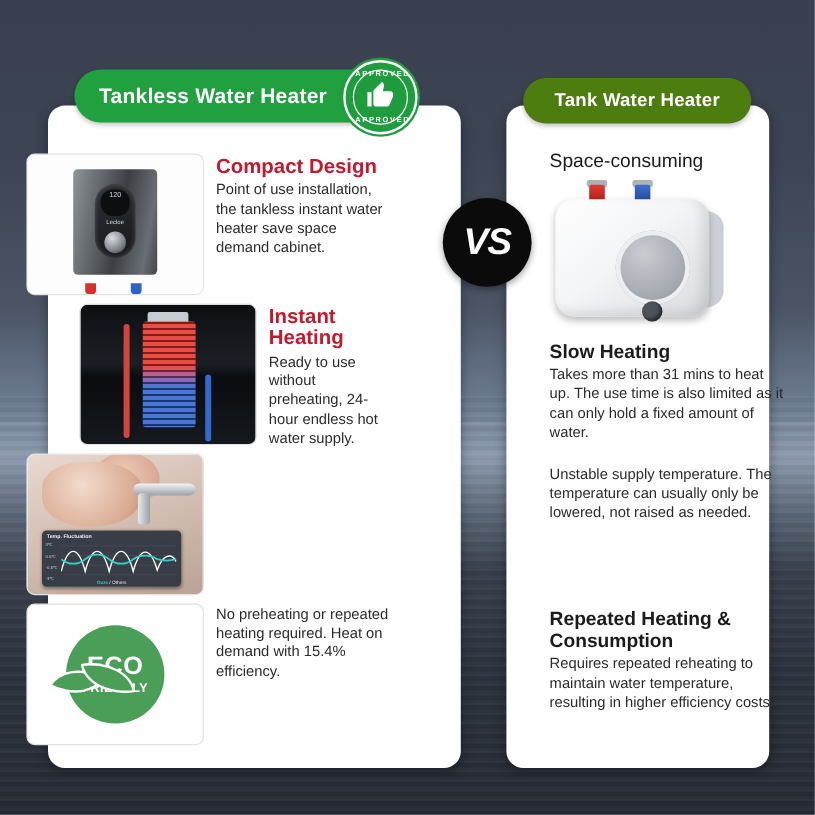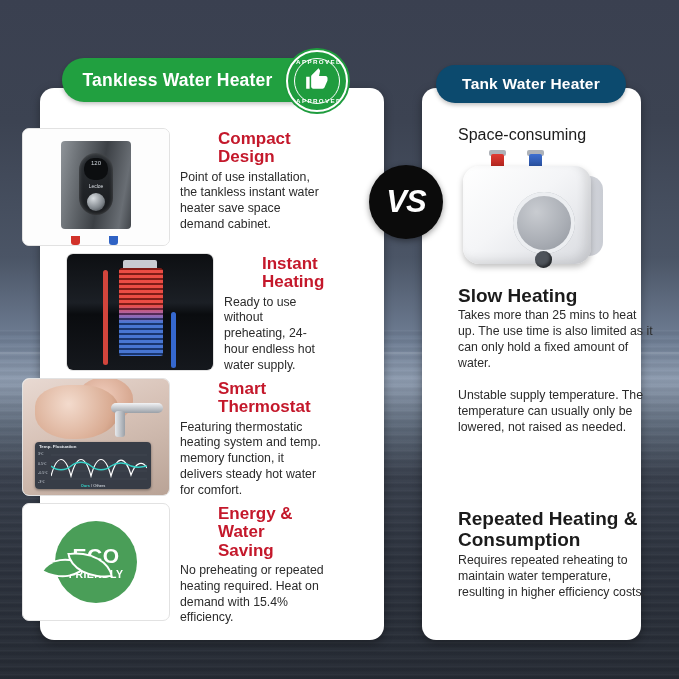--- a/index.html
+++ b/index.html
@@ -45,21 +45,21 @@
     display: flex; align-items: center; justify-content: center;
     letter-spacing: .2px;
     box-shadow: 0 2px 4px rgba(0,0,0,.25);
   }
   #pill-left {
     left: 62px; top: 58px; width: 253px; height: 44px;
     background: #21a040; font-size: 17.5px; padding-right: 22px;
   }
   #pill-right {
     left: 436px; top: 65px; width: 190px; height: 38px;
-    background: #0c4a6e; font-size: 15.5px;
+    background: #4d7c0f; font-size: 15.5px;
   }
 
   
   #approved-seal {
     position: absolute; left: 286px; top: 50px;
     width: 62px; height: 62px; border-radius: 50%;
     background: #1f9c3e;
     border: 2px solid #ffffff;
     box-shadow: 0 0 0 2px #1f9c3e;
     overflow: hidden;
@@ -94,32 +94,32 @@
   
   .row { position: absolute; left: 22px; width: 302px; display: flex; }
   .thumb-box {
     width: 148px; height: 118px; flex: none;
     border: 1px solid #e2e2e2; border-radius: 7px;
     overflow: hidden; position: relative; background: #fff;
   }
   .row-text { margin-left: 10px; flex: 1; padding-top: 2px; }
   .row-title {
     color: #c4182b; font-size: 17px; font-weight: bold;
-    line-height: 1.08; margin-bottom: 3px; margin-left: 38px;
+    line-height: 1.08; margin-bottom: 3px;
   }
   .row-body { color: #2b2b2b; font-size: 12.3px; line-height: 1.28; }
 
   #row-1 { top: 128px; }
   #row-2 { top: 253px; padding-left: 44px; }
   #row-3 { top: 378px; }
   #row-4 { top: 503px; }
 
   
   .rblock { position: absolute; left: 436px; width: 196px; margin-left: 22px; }
-  .rtitle { font-size: 19px; font-weight: bold; color: #1b1b1b; line-height: 1.12; }
+  .rtitle { font-size: 16px; font-weight: bold; color: #1b1b1b; line-height: 1.12; }
   .rbody  { font-size: 12.3px; color: #2b2b2b; line-height: 1.3; margin-top: 2px; }
   #rb-0 { top: 126px; }
   #rb-0 .rtitle { font-size: 16px; font-weight: normal; }
   #rb-1 { top: 285px; }
   #rb-2 { top: 386px; }
   #rb-3 { top: 508px; }
 
   
   #tank-illustration { position:absolute; left:455px; top:150px; width:160px; height:120px; }
   .tank-body {
@@ -322,39 +322,34 @@
         <path d="M0 25 C 6 3, 14 3, 20 25 C 26 3, 34 3, 40 25 C 46 3, 54 3, 60 25 C 66 4, 74 4, 80 24 C 85 10, 92 10, 96 17" fill="none" stroke="#ffffff" stroke-width="1.2"></path>
         <path d="M0 15 C 6 20, 14 20, 20 15 C 26 10, 34 10, 40 15 C 46 20, 54 20, 60 15 C 66 11, 74 11, 80 15 C 86 17, 92 16, 96 15" fill="none" stroke="#35d0c6" stroke-width="1.5"></path>
       </svg>
       <div class="lg">
         <span class="ours">Ours</span>
         <span> / </span>
         <span>Others</span>
       </div>
     </div>
   </div>
-  <div class="row-text">
-    <div class="row-title">Smart Thermostat</div>
-    <div class="row-body">Featuring thermostatic heating system and temp. memory function, it delivers steady hot water for comfort.</div>
-  </div>
 </div>
 
 <div class="row" id="row-4">
   <div class="thumb-box">
     <div class="eco-wrap">
       <div class="eco-circle">
         <div class="eco-top">ECO</div>
         <div class="eco-bot">FRIENDLY</div>
       </div>
     </div>
     <div class="leaf leaf-b"></div>
     <div class="leaf leaf-a"></div>
   </div>
   <div class="row-text">
-    <div class="row-title">Energy &amp; Water Saving</div>
     <div class="row-body">No preheating or repeated heating required. Heat on demand with 15.4% efficiency.</div>
   </div>
 </div>
 
 <div class="card" id="card-right"></div>
 
 <div class="pill" id="pill-right">
   <span>Tank Water Heater</span>
 </div>
 
@@ -368,21 +363,21 @@
   <div class="pipe red"></div>
   <div class="pipe blue"></div>
   <div class="tank-side"></div>
   <div class="tank-body"></div>
   <div class="tank-dial"></div>
   <div class="tank-knob"></div>
 </div>
 
 <div class="rblock" id="rb-1">
   <div class="rtitle">Slow Heating</div>
-  <div class="rbody">Takes more than 25 mins to heat up. The use time is also limited as it can only hold a fixed amount of water.</div>
+  <div class="rbody">Takes more than 31 mins to heat up. The use time is also limited as it can only hold a fixed amount of water.</div>
 </div>
 
 <div class="rblock" id="rb-2">
   <div class="rbody">Unstable supply temperature. The temperature can usually only be lowered, not raised as needed.</div>
 </div>
 
 <div class="rblock" id="rb-3">
   <div class="rtitle">Repeated Heating &amp; Consumption</div>
   <div class="rbody">Requires repeated reheating to maintain water temperature, resulting in higher efficiency costs.</div>
 </div>

